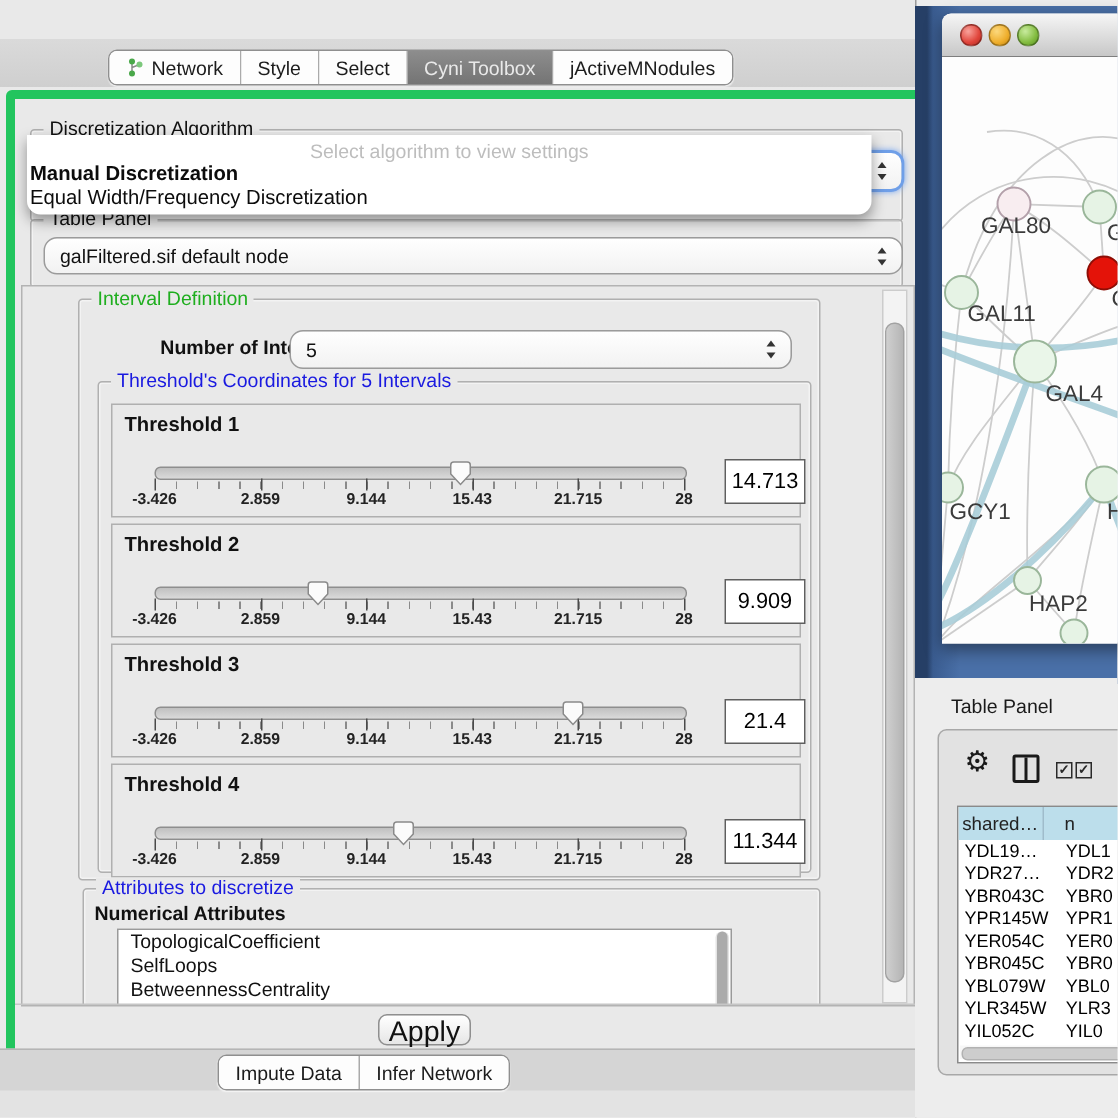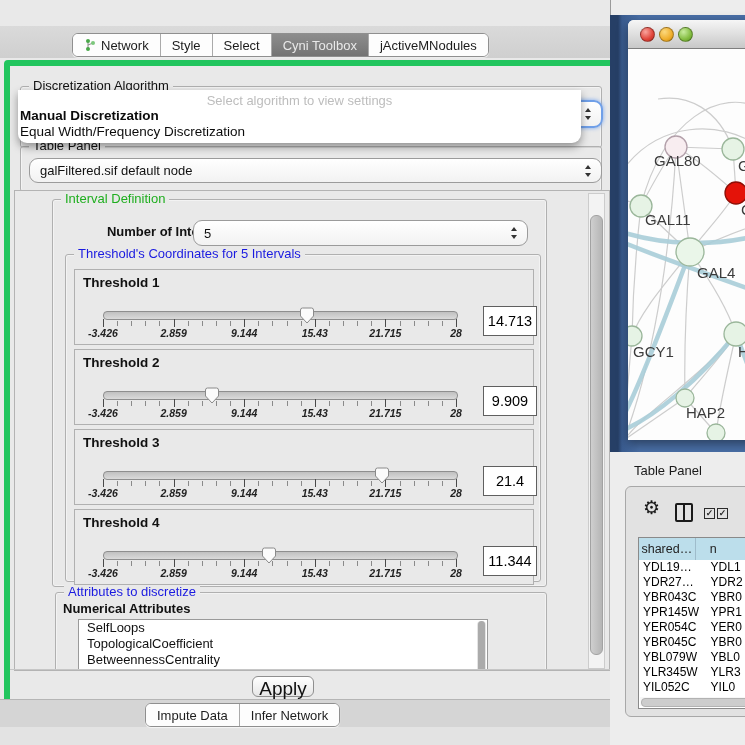--- a/index.html
+++ b/index.html
@@ -49,40 +49,40 @@
   .noi-label{position:absolute;left:43px;top:4px;width:133px;text-align:right;font-size:13px;font-weight:bold;color:#111;}
   .noi-combo{left:140px;top:0;width:323px;height:24px;}
 
   .thr-item{position:relative;width:458px;height:74px;margin:0 0 4px 8px;border:1px solid #b0b0b0;background:#e9e9e9;}
   .thr-label{position:absolute;left:8px;top:5px;font-size:13.5px;font-weight:bold;color:#111;}
   .thr-track{position:absolute;left:28px;top:41px;width:353px;height:7px;border:1px solid #8e8e8e;border-radius:4px;background:linear-gradient(#c0c0c0,#dadada);}
   .thr-thumb{position:absolute;top:37px;width:16px;height:17px;z-index:3;}
   .thr-minor{position:absolute;left:28px;top:51px;width:354px;height:5px;
       background:repeating-linear-gradient(to right,#8a8a8a 0 1px,transparent 1px 14.12px);}
   .thr-major{position:absolute;top:49px;width:1px;height:8px;background:#4a4a4a;}
-  .thr-ticklabel{position:absolute;top:57px;transform:translateX(-50%);font-size:10.5px;font-weight:bold;color:#222;white-space:nowrap;font-style:italic;}
+  .thr-ticklabel{position:absolute;top:57px;transform:translateX(-50%);font-size:10.5px;font-weight:bold;color:#222;white-space:nowrap;}
   .thr-value{position:absolute;left:408px;top:36px;width:52px;height:28px;background:#fff;border:1px solid #5f5f5f;font-size:14.5px;color:#000;display:flex;align-items:center;justify-content:center;}
 
   .attr-label{position:absolute;left:7px;top:8px;font-size:13px;font-weight:bold;color:#111;}
   .attr-list{position:absolute;left:22px;top:26px;width:408px;height:64px;background:#fff;border:1px solid #9a9a9a;overflow:hidden;}
   .attr-item{font-size:13px;color:#111;line-height:16px;padding-left:8px;white-space:nowrap;}
   .list-scroll{position:absolute;right:1px;top:1px;width:9px;height:95%;background:#e4e4e4;border-radius:4px;}
   .list-scroll .thumb{position:absolute;left:1px;top:0;width:7px;height:100%;background:#ababab;border-radius:4px;}
 
   .vscroll{position:absolute;left:573px;top:2px;width:15px;height:474px;background:#f3f3f3;border:1px solid #cccccc;}
   .vthumb{position:absolute;left:1px;top:21px;width:11px;height:438px;background:linear-gradient(90deg,#cfcfcf,#b5b5b5);border:1px solid #a2a2a2;border-radius:6px;}
 
   .footer{position:absolute;left:0;top:603px;width:100%;height:33px;border-top:1px solid #c6c6c6;}
   .apply{position:absolute;left:242px;top:6px;width:62px;height:21px;border:1px solid #8f8f8f;border-radius:6px;background:linear-gradient(#ffffff,#e6e6e6);font-size:19px;font-family:"Liberation Sans",sans-serif;color:#111;}
 
   .bottom-strip1{position:absolute;left:0;top:699px;width:610px;height:28px;background:#d5d5d5;border-top:1px solid #b5b5b5;}
   .bottom-strip2{position:absolute;left:0;top:727px;width:610px;height:18px;background:#e3e3e3;}
 
   
-  .desktop{position:absolute;left:610px;top:15px;width:135px;height:452px;
+  .desktop{position:absolute;left:610px;top:4px;width:135px;height:452px;
     background:linear-gradient(90deg,#263f66 0 8px,#3a5c90 12px,#4a70a8 30px);}
   .macwin{position:absolute;left:18px;top:5px;width:130px;height:420px;border-radius:6px 6px 0 0;box-shadow:0 4px 12px rgba(0,0,0,.45);background:#fdfdfd;}
   .mac-titlebar{position:absolute;left:0;top:0;width:100%;height:28px;border-radius:6px 0 0 0;background:linear-gradient(#f6f6f6,#c8c8c8);border-bottom:1px solid #7e7e7e;}
   .tl{position:absolute;top:7px;width:13px;height:13px;border-radius:50%;border:1px solid rgba(0,0,0,.3);}
   .tl.red{left:12px;background:radial-gradient(circle at 35% 30%,#f9a49d,#e0443a 60%,#a92c22);}
   .tl.yellow{left:31px;background:radial-gradient(circle at 35% 30%,#fcd97e,#efae2c 60%,#bf830d);}
   .tl.green{left:50px;background:radial-gradient(circle at 35% 30%,#c9ec9f,#83bc40 60%,#568f1f);}
   .canvas{position:absolute;left:0;top:29px;width:130px;height:391px;background:#fdfdfd;overflow:hidden;}
   .canvas svg text{font-family:"Liberation Sans",sans-serif;font-size:15px;fill:#3b3b3b;}
 
@@ -258,22 +258,22 @@
               </div>
             </div>
         </div>
       </div>
 
       <div class="groupbox" style="left:40px;top:401px;width:490px;height:110px;">
         <span class="gtitle blue">Attributes to discretize</span>
         <div class="attr-label">Numerical Attributes</div>
         <div class="attr-list">
           <div id="attr-items">
+              <div class="attr-item">TopologicalCoefficient</div>
               <div class="attr-item">SelfLoops</div>
-              <div class="attr-item">TopologicalCoefficient</div>
               <div class="attr-item">BetweennessCentrality</div>
             </div>
           <div class="list-scroll">
               <div class="thumb"></div>
             </div>
         </div>
       </div>
 
       <div class="vscroll">
         <div class="vthumb"></div>

